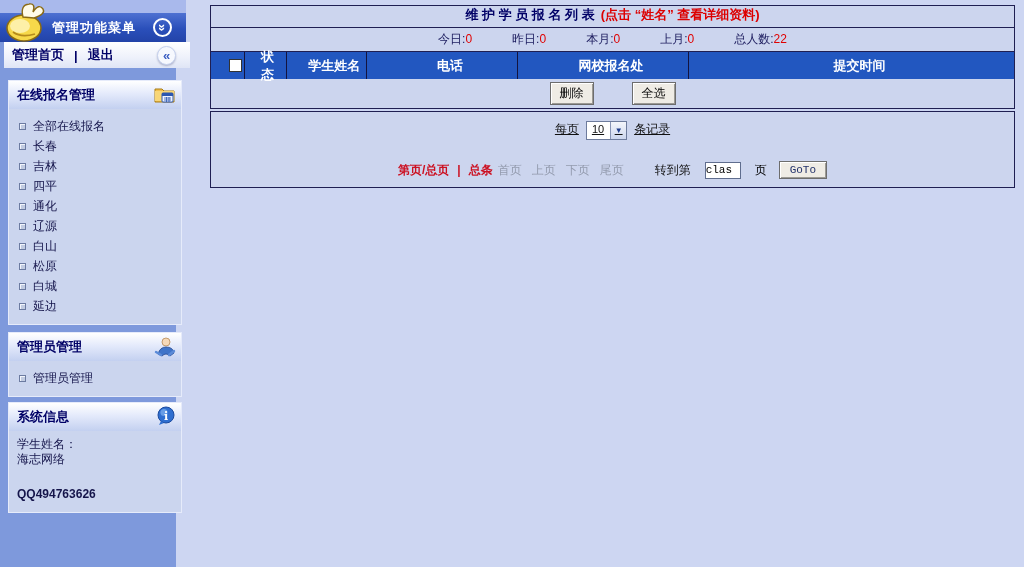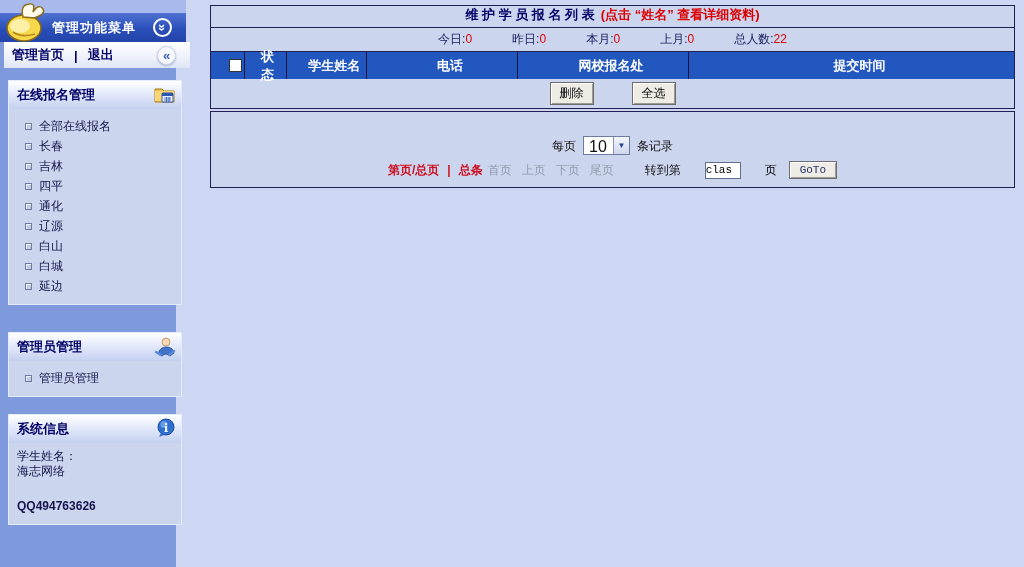--- a/index.html
+++ b/index.html
@@ -25,29 +25,29 @@
   .nav-bar .sep { margin:0 10px; }
   .nav-bar a:first-child { margin-left:8px; }
   .circle-left { background:#f6f8fe; border:1px solid #c6d2ef; color:#3b5ec2; font-size:13px; box-shadow:0 1px 2px rgba(0,0,60,.25); }
   .logo { position:absolute; left:3px; top:1px; width:46px; height:44px; z-index:5; }
 
   .panel { position:absolute; left:8px; width:174px; border:1px solid #e6ebfa; }
   .panel-head { height:28px; background:linear-gradient(180deg,#ffffff 0%,#e4eafb 45%,#c3d0f0 100%);
     display:flex; align-items:center; position:relative; }
   .panel-head .ptitle { color:#000066; font-weight:bold; font-size:13px; margin-left:8px; }
   .panel-head .picon { position:absolute; right:5px; top:3px; }
-  .panel-body { background:#cbd5ee; padding:7px 0 8px 8px; }
+  .panel-body { background:#cbd5ee; padding:7px 0 8px 2px; }
   .nav-item { display:flex; align-items:center; height:20px; cursor:pointer; color:#14144a; }
   .bullet { width:7px; height:7px; background:#c2cce2; border:1px solid #6c7ba1;
     box-shadow:inset 1px 1px 0 #f2f5fc; margin:0 7px 0 8px; flex:0 0 auto; }
   .sysinfo { color:#14144a; line-height:15px; padding:6px 8px 10px 8px; }
   .sysinfo .qq { margin-top:20px;font-weight:bold; }
   #panel-online { top:80px; }
   #panel-admin  { top:332px; }
-  #panel-sys    { top:402px;margin-top:12px; }
+  #panel-sys    { top:402px; }
 
   
   .main { position:absolute; left:200px; top:0; width:824px; height:567px; background:#cdd6f2; }
   .box { position:absolute; border:1px solid #1f1f52; background:#ccd5ee; }
   #box-table { left:10px; top:5px; width:805px; }
   .title-row { height:22px; border-bottom:1px solid #1f1f52; display:flex; justify-content:center;
     font-weight:bold; font-size:13px; color:#000066; }
   .title-note { color:#dd0000; margin-left:6px; }
   .stats-row { height:24px; border-bottom:1px solid #1f1f52; display:flex; align-items:center; justify-content:center;
     font-size:12px; color:#1c1c5e; }
@@ -57,31 +57,31 @@
   .th { display:flex; align-items:center; justify-content:center; border-left:1px solid #14143f;padding-left:16px; }
   .th:first-child { border-left:none; }
   .th-check { flex:0 0 4.1%; } .th-status { flex:0 0 5.2%; } .th-name { flex:0 0 10%; }
   .th-email { flex:0 0 16.8%; } .th-phone { flex:0 0 18.8%; } .th-branch { flex:0 0 21.3%; } .th-time { flex:1; }
   .cbx { width:13px; height:13px; background:#fff; border:1px solid #333; cursor:pointer; }
   .btn-row { height:29px; display:flex; align-items:center; justify-content:center; gap:38px; }
   .push-btn { font-size:12px; color:#000; background:#efece5; border:1px solid #6d6d6d; padding:2px 9px;
     box-shadow:inset 1px 1px 0 #ffffff, inset -1px -1px 0 #9c9a94; cursor:pointer; font-family:inherit; }
 
   #box-pager { left:10px; top:111px; width:805px; height:77px; }
-  .pp-row { height:34px; margin-top:9px; display:flex; align-items:flex-end; justify-content:center; color:#111; }
+  .pp-row { height:34px; margin-top:9px; display:flex; align-items:flex-start; justify-content:center; color:#111;text-decoration:underline; }
   .fake-select { display:inline-flex; margin:0 7px; border:1px solid #6d7b9c; background:#fff; cursor:pointer; height:19px; }
-  .fake-select .val { padding:1px 6px 0 5px; font-size:16px; min-width:20px; }
+  .fake-select .val { padding:1px 6px 0 5px; font-size:11px; min-width:20px; }
   .fake-select .arrow { width:16px; background:linear-gradient(180deg,#f4f6fb,#ccd6ee); border-left:1px solid #8894b4;
     color:#23408f; font-size:8px; display:flex; align-items:center; justify-content:center; }
   .pg-row { margin-top:6px; display:flex; align-items:center; justify-content:center; font-size:12px; }
   .pg-red { color:#cc1122; font-weight:bold; }
   .pg-sep { color:#cc1122; font-weight:bold; margin:0 8px; }
   .pg-link { color:#939bae; margin:0 5px; text-decoration:none; cursor:pointer; }
   .pg-goto-label { color:#111; margin-left:26px; }
-  .goto-input { width:36px; height:17px; border:1px solid #5f6d8e; background:#fff; margin:0 24px;
+  .goto-input { width:36px; height:17px; border:1px solid #5f6d8e; background:#fff; margin:0 14px;
     font-family:"Liberation Mono","DejaVu Sans Mono",monospace; font-size:11px; padding:0 0; }
   .goto-btn { margin-left:12px; font-family:"Liberation Mono","DejaVu Sans Mono",monospace; font-size:11px; color:#23326b;
     background:#efece5; border:1px solid #6d6d6d; padding:2px 10px;
     box-shadow:inset 1px 1px 0 #ffffff, inset -1px -1px 0 #9c9a94; cursor:pointer; }
 </style>
 </head>
 <body>
 
 <div class="screen">
 
@@ -145,20 +145,24 @@
             <span class="bullet"></span>
             <span>通化</span>
           </div>
         <div class="nav-item">
             <span class="bullet"></span>
             <span>辽源</span>
           </div>
         <div class="nav-item">
             <span class="bullet"></span>
             <span>白山</span>
+          </div>
+        <div class="nav-item">
+            <span class="bullet"></span>
+            <span>松原</span>
           </div>
         <div class="nav-item">
             <span class="bullet"></span>
             <span>白城</span>
           </div>
         <div class="nav-item">
             <span class="bullet"></span>
             <span>延边</span>
           </div>
       </div>

